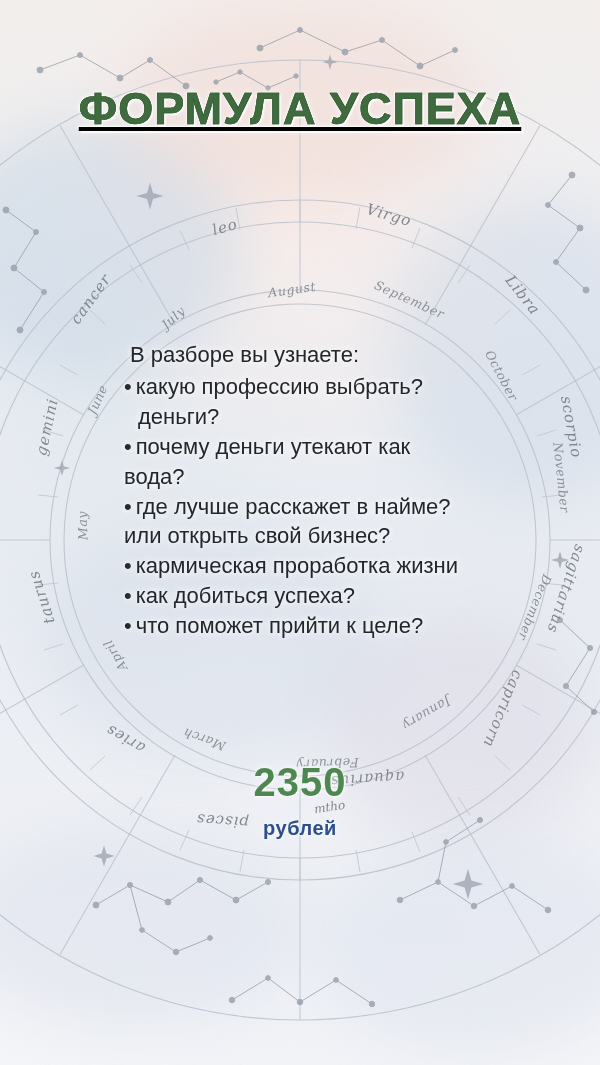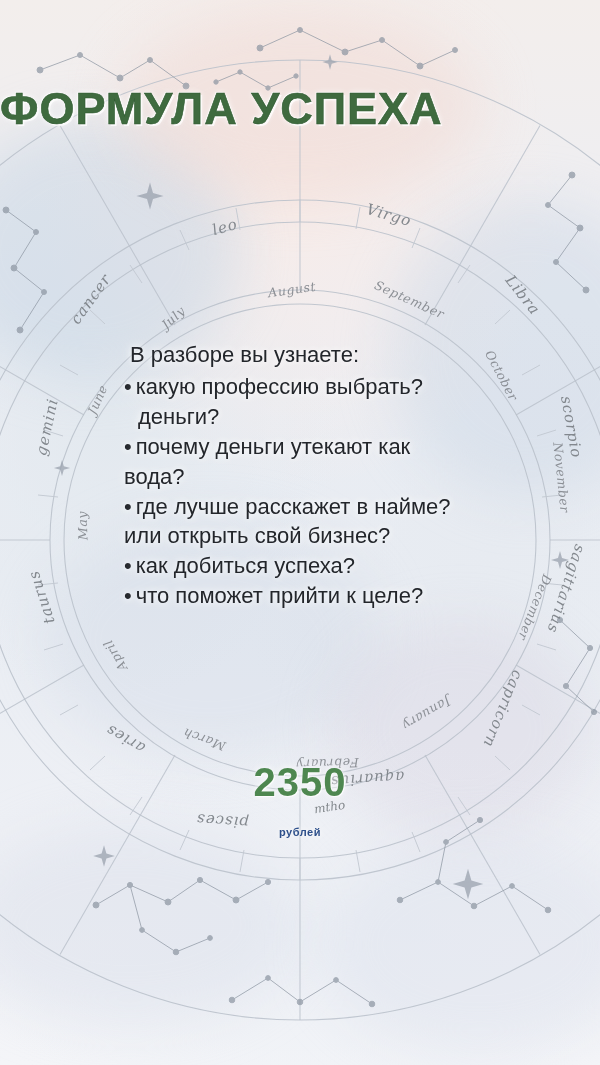--- a/index.html
+++ b/index.html
@@ -40,21 +40,22 @@
     inset: 0;
     pointer-events: none;
   }
   .wheel-svg { position: absolute; left: 0; top: 0; }
 
   .header {
     position: absolute;
     left: 0;
     right: 0;
     top: 86px;
-    text-align: left;
+    text-align: center;
+    text-decoration: underline;
   }
   .title {
     margin: 0;
     font-size: 45px;
     line-height: 1.04;
     font-weight: bold;
     letter-spacing: 1px;
     color: #3f6b3f;
     text-shadow:
       0 0 6px rgba(255,255,255,0.95),
@@ -105,22 +106,22 @@
   .price {
     font-size: 40px;
     font-weight: bold;
     color: #4e8750;
     letter-spacing: 1px;
     text-shadow:
       0 0 7px rgba(255,255,255,0.95),
       1px 1px 0 rgba(255,255,255,0.8);
   }
   .currency {
-    margin-top: 21px;
-    font-size: 11px;
+    margin-top: 12px;
+    font-size: 20px;
     font-weight: bold;
     color: #2d4f8a;
     letter-spacing: 0.5px;
     text-shadow: 0 0 6px rgba(255,255,255,0.95);
   }
   .handwrite {
     position: absolute;
     left: 314px;
     top: 800px;
     font-family: "DejaVu Serif", serif;
@@ -337,20 +338,21 @@
 
   <div class="bullets">
     <p class="intro">В разборе вы узнаете:</p>
     <ul>
       <li><span class="dot">•</span><span>какую профессию выбрать?</span></li>
       <li class="indent"><span>деньги?</span></li>
       <li><span class="dot">•</span><span>почему деньги утекают как</span></li>
       <li><span>вода?</span></li>
       <li><span class="dot">•</span><span>где лучше расскажет в найме?</span></li>
       <li><span>или открыть свой бизнес?</span></li>
+      <li><span class="dot">•</span><span>кармическая проработка жизни</span></li>
       <li><span class="dot">•</span><span>как добиться успеха?</span></li>
       <li><span class="dot">•</span><span>что поможет прийти к целе?</span></li>
     </ul>
   </div>
 
   <div class="price-block">
     <div class="price">2350</div>
     <div class="currency">рублей</div>
   </div>
   <div class="handwrite">mtho</div>

